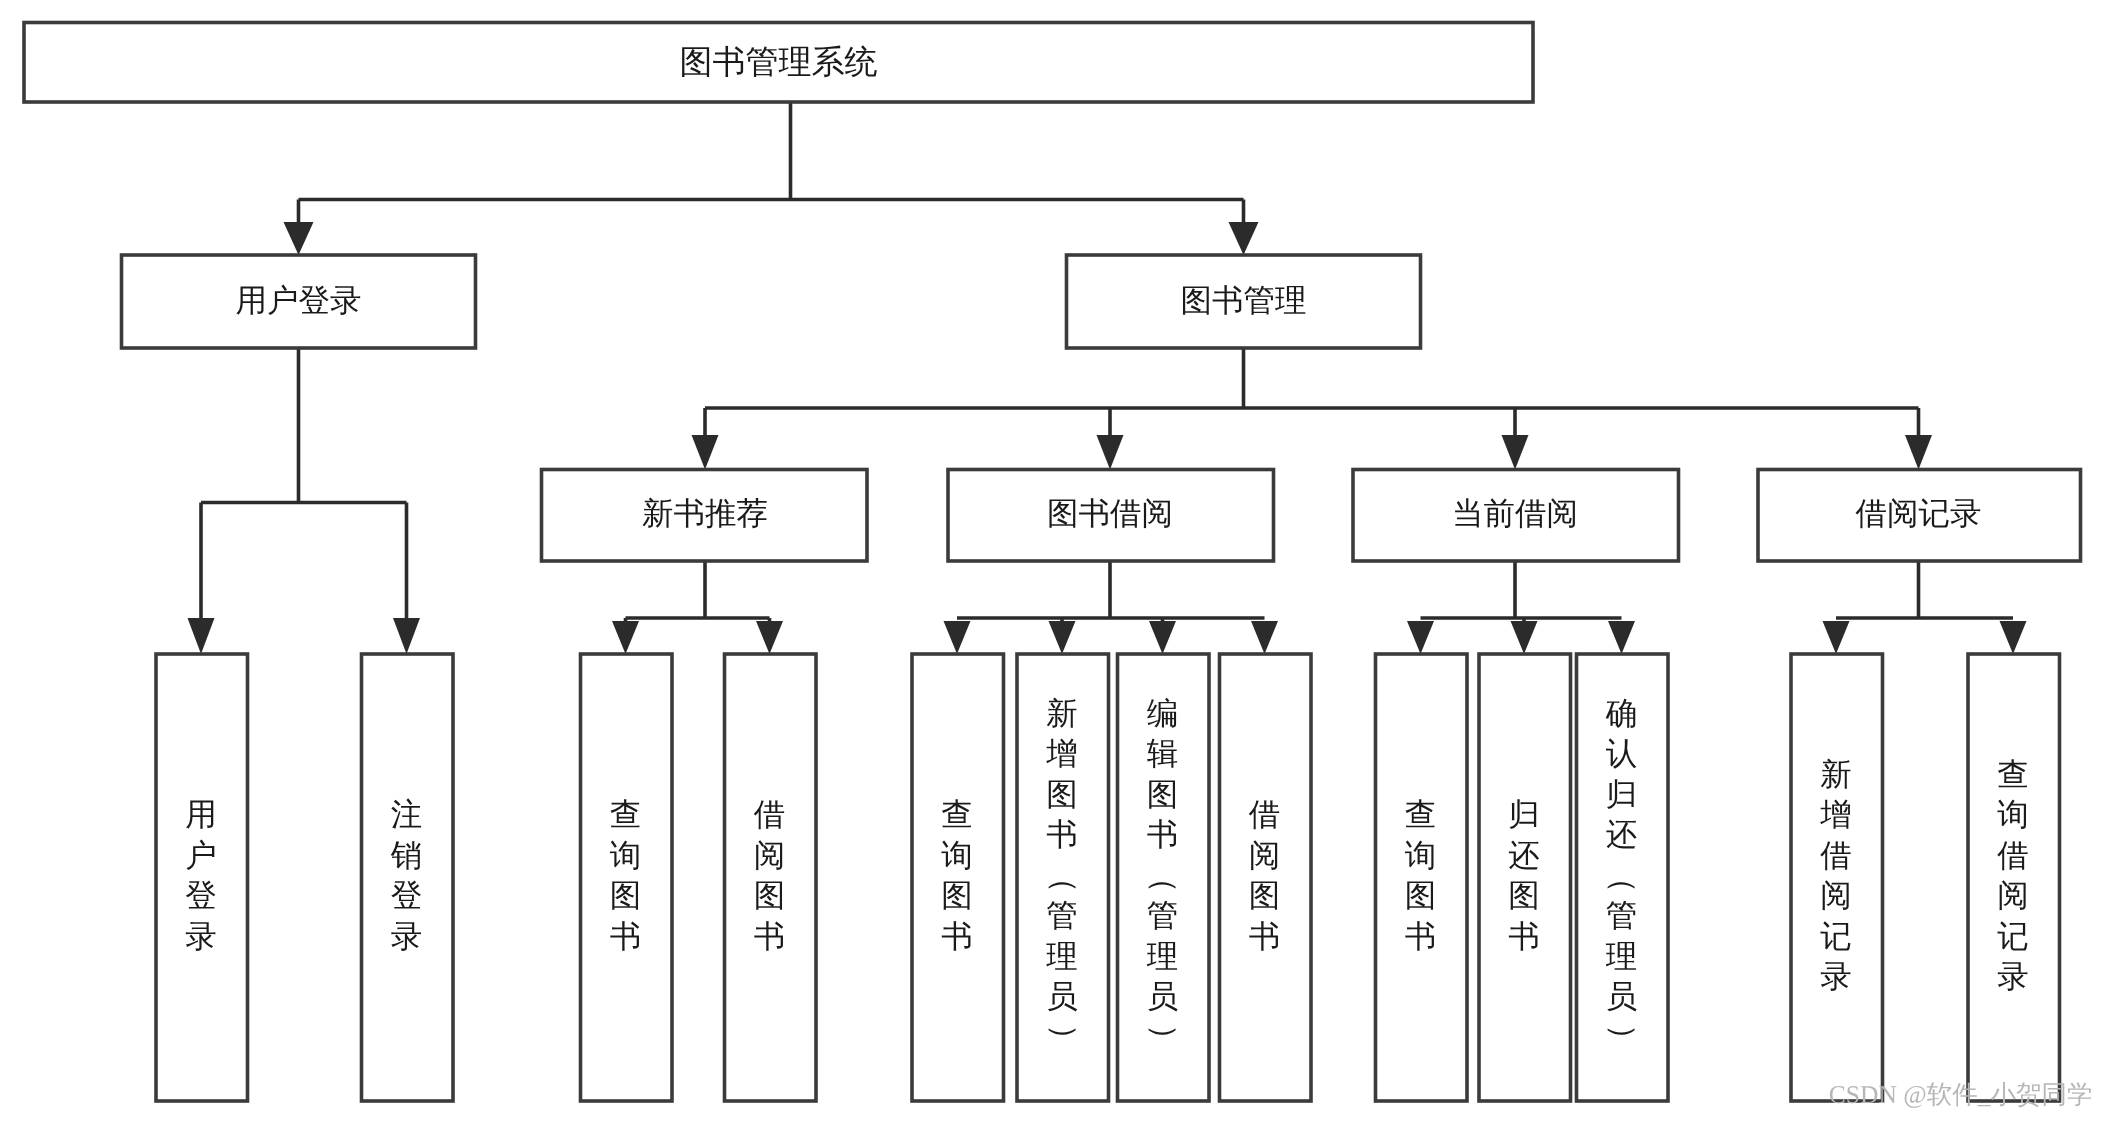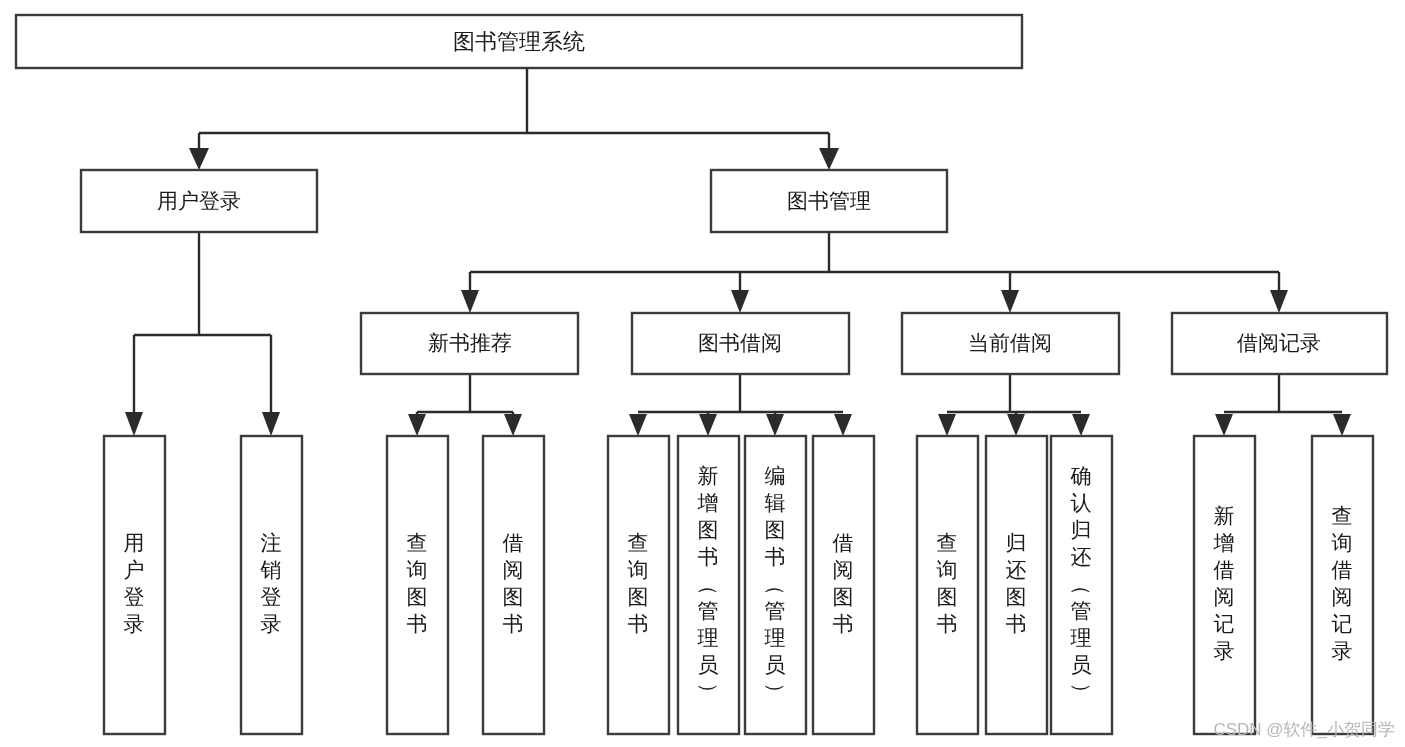--- a/index.html
+++ b/index.html
@@ -49,21 +49,21 @@
     fill: none;
   }
   .arrow-head {
     fill: #2b2b2b;
     stroke: none;
   }
   .watermark {
     position: absolute;
     right: 10px;
     bottom: 6px;
-    font-family: Liberation Sans, sans-serif;
+    font-family: Liberation Serif, serif;
     font-size: 17px;
     color: #b6b6b6;
     white-space: nowrap;
     pointer-events: none;
   }
 </style>
 </head>
 <body>
 
 <svg id="diagram-root" viewBox="0 0 1405 747">

